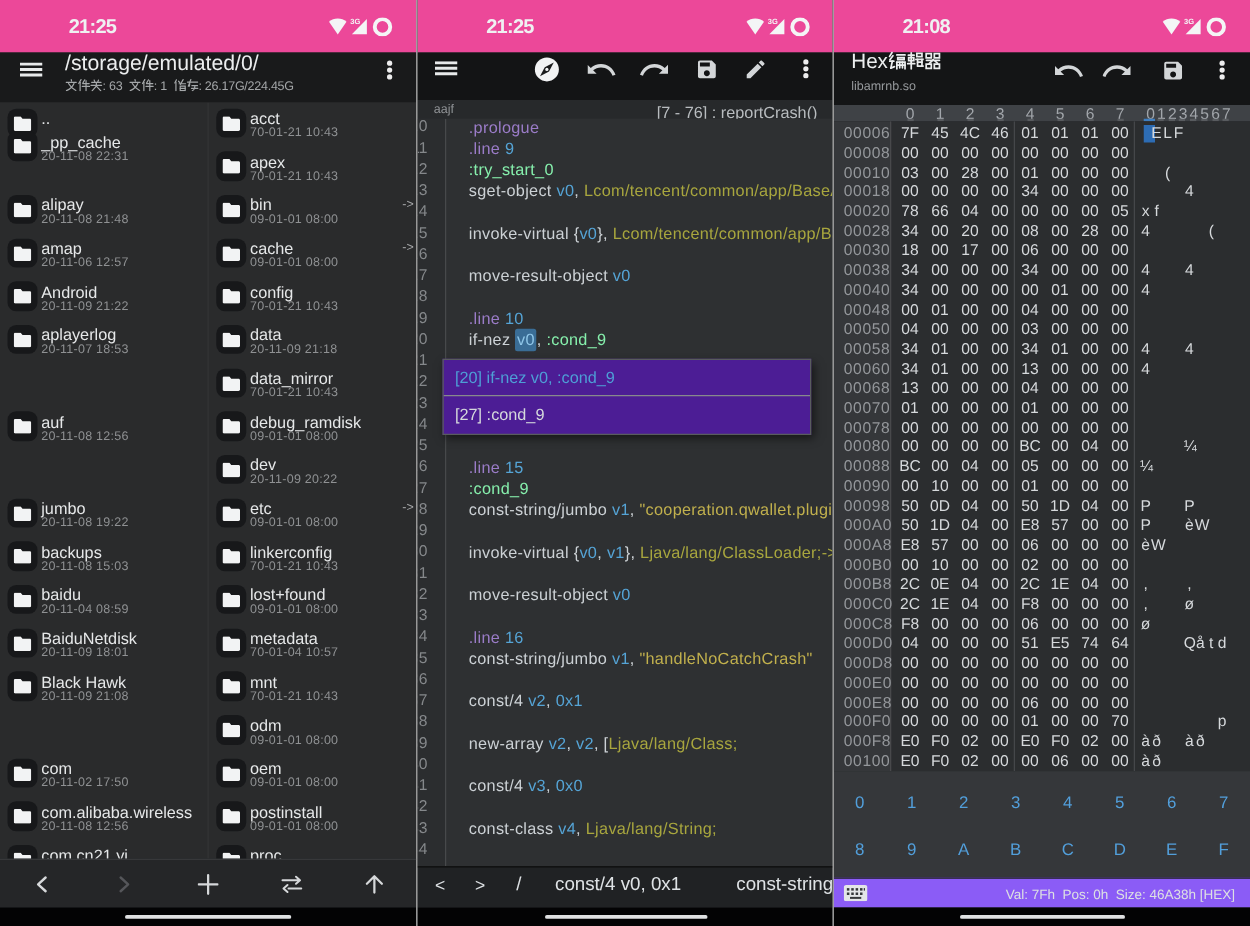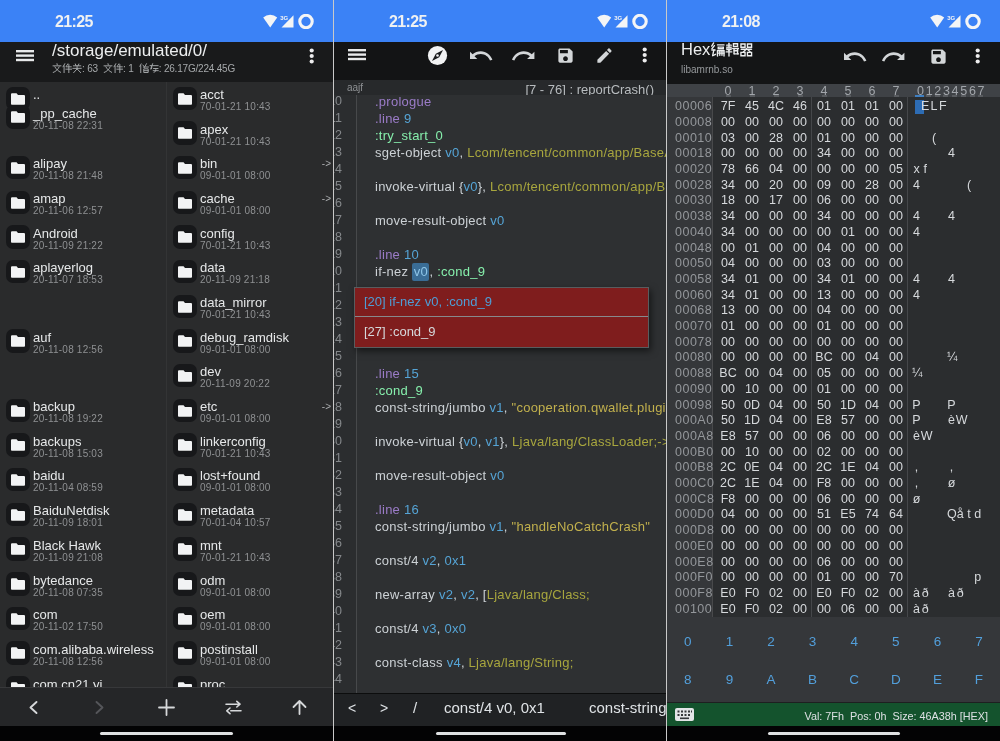--- a/index.html
+++ b/index.html
@@ -3,21 +3,21 @@
 <style>
 html,body{margin:0;padding:0;}
 body{width:1000px;height:741px;background:#c9c9c9;position:relative;overflow:hidden;
   font-family:"Liberation Sans", sans-serif;}
 .p{position:absolute;top:0;height:741px;overflow:hidden;}
 .abs{position:absolute;}
 
 #p1{left:0;width:333px;background:#2a2b2c;}
 #p2{left:334px;width:332px;background:#2e3032;}
 #p3{left:667px;width:333px;background:#2b2d2f;}
-.sbar{position:absolute;left:0;top:0;width:100%;height:42px;background:#3b82f6;}
+.sbar{position:absolute;left:0;top:0;width:100%;height:42px;background:#ec4899;}
 .time{position:absolute;top:12.5px;font-size:16px;font-weight:bold;color:#eff1f2;letter-spacing:-.6px;}
 .abar{position:absolute;left:0;top:42px;width:100%;background:#191a1b;}
 .item .nm{position:absolute;left:33px;top:1.5px;font-size:13px;color:#e6e8e9;white-space:pre;}
 .item .dt{position:absolute;left:33px;top:15.5px;font-size:10px;color:#8f9193;letter-spacing:.2px;white-space:pre;}
 .item .ic{position:absolute;left:6px;top:1px;width:23.5px;height:23.5px;border-radius:7px;background:#17181a;}
 .item .ln{position:absolute;right:2px;top:3px;font-size:10px;color:#a9abad;}
 .cl{position:absolute;font-size:13px;white-space:pre;line-height:17px;height:17px;letter-spacing:.25px;}
 .sy{position:absolute;white-space:pre;font-size:15px;color:#dfe3e6;top:5px;}
 .w{color:#ccd1d5;}.pu{color:#9b7cc8;}.nb{color:#55a4d6;}.lb{color:#86efac;}
 .cc{color:#a8a63e;}.st{color:#c1b04d;}
@@ -162,21 +162,21 @@
         </div>
         <div class="nm">auf</div>
         <div class="dt">20-11-08 12:56</div>
       </div>
       <div class="item abs" style="left:0px;top:315.62px;width:166px;height:34px">
         <div class="ic">
           <svg class="abs" style="left:4.5px;top:6px" width="14" height="12" viewBox="0 0 24 20">
             <path fill="#f2f3f4" d="M9.5 0H2C.9 0 0 .9 0 2v16c0 1.1.9 2 2 2h20c1.1 0 2-.9 2-2V5c0-1.1-.9-2-2-2H12L9.5 0z"></path>
           </svg>
         </div>
-        <div class="nm">backup</div>
+        <div class="nm">jumbo</div>
         <div class="dt">20-11-08 19:22</div>
       </div>
       <div class="item abs" style="left:0px;top:350.3px;width:166px;height:34px">
         <div class="ic">
           <svg class="abs" style="left:4.5px;top:6px" width="14" height="12" viewBox="0 0 24 20">
             <path fill="#f2f3f4" d="M9.5 0H2C.9 0 0 .9 0 2v16c0 1.1.9 2 2 2h20c1.1 0 2-.9 2-2V5c0-1.1-.9-2-2-2H12L9.5 0z"></path>
           </svg>
         </div>
         <div class="nm">backups</div>
         <div class="dt">20-11-08 15:03</div>
@@ -200,29 +200,20 @@
         <div class="dt">20-11-09 18:01</div>
       </div>
       <div class="item abs" style="left:0px;top:454.34px;width:166px;height:34px">
         <div class="ic">
           <svg class="abs" style="left:4.5px;top:6px" width="14" height="12" viewBox="0 0 24 20">
             <path fill="#f2f3f4" d="M9.5 0H2C.9 0 0 .9 0 2v16c0 1.1.9 2 2 2h20c1.1 0 2-.9 2-2V5c0-1.1-.9-2-2-2H12L9.5 0z"></path>
           </svg>
         </div>
         <div class="nm">Black Hawk</div>
         <div class="dt">20-11-09 21:08</div>
-      </div>
-      <div class="item abs" style="left:0px;top:489.02px;width:166px;height:34px">
-        <div class="ic">
-          <svg class="abs" style="left:4.5px;top:6px" width="14" height="12" viewBox="0 0 24 20">
-            <path fill="#f2f3f4" d="M9.5 0H2C.9 0 0 .9 0 2v16c0 1.1.9 2 2 2h20c1.1 0 2-.9 2-2V5c0-1.1-.9-2-2-2H12L9.5 0z"></path>
-          </svg>
-        </div>
-        <div class="nm">bytedance</div>
-        <div class="dt">20-11-08 07:35</div>
       </div>
       <div class="item abs" style="left:0px;top:523.7px;width:166px;height:34px">
         <div class="ic">
           <svg class="abs" style="left:4.5px;top:6px" width="14" height="12" viewBox="0 0 24 20">
             <path fill="#f2f3f4" d="M9.5 0H2C.9 0 0 .9 0 2v16c0 1.1.9 2 2 2h20c1.1 0 2-.9 2-2V5c0-1.1-.9-2-2-2H12L9.5 0z"></path>
           </svg>
         </div>
         <div class="nm">com</div>
         <div class="dt">20-11-02 17:50</div>
       </div>
@@ -520,21 +511,21 @@
       <div class="cl" style="left:41px;top:287px"><span class="lb">:cond_9</span></div>
       <div class="cl" style="left:41px;top:304px"><span class="w">const-string/jumbo </span><span class="nb">v1</span><span class="w">, </span><span class="st">"cooperation.qwallet.plugin.QWalletPluginProxyActivity"</span></div>
       <div class="cl" style="left:41px;top:338px"><span class="w">invoke-virtual {</span><span class="nb">v0</span><span class="w">, </span><span class="nb">v1</span><span class="w">}, </span><span class="cc">Ljava/lang/ClassLoader;-&gt;loadClass</span></div>
       <div class="cl" style="left:41px;top:372px"><span class="w">move-result-object </span><span class="nb">v0</span></div>
       <div class="cl" style="left:41px;top:406px"><span class="pu">.line</span> <span class="nb">16</span></div>
       <div class="cl" style="left:41px;top:423px"><span class="w">const-string/jumbo </span><span class="nb">v1</span><span class="w">, </span><span class="st">"handleNoCatchCrash"</span></div>
       <div class="cl" style="left:41px;top:457px"><span class="w">const/4 </span><span class="nb">v2</span><span class="w">, </span><span class="nb">0x1</span></div>
       <div class="cl" style="left:41px;top:491px"><span class="w">new-array </span><span class="nb">v2</span><span class="w">, </span><span class="nb">v2</span><span class="w">, [</span><span class="cc">Ljava/lang/Class;</span></div>
       <div class="cl" style="left:41px;top:525px"><span class="w">const/4 </span><span class="nb">v3</span><span class="w">, </span><span class="nb">0x0</span></div>
       <div class="cl" style="left:41px;top:559px"><span class="w">const-class </span><span class="nb">v4</span><span class="w">, </span><span class="cc">Ljava/lang/String;</span></div>
-      <div class="abs" style="left:20px;top:192px;width:295px;height:61px;background:#7f1d1d;border:1px solid #595c5e;box-shadow:2px 3px 7px rgba(0,0,0,.55);box-sizing:border-box">
+      <div class="abs" style="left:20px;top:192px;width:295px;height:61px;background:#4c1d95;border:1px solid #595c5e;box-shadow:2px 3px 7px rgba(0,0,0,.55);box-sizing:border-box">
         <div class="abs" style="left:9px;top:6px;font-size:13px;color:#4e9ed6">[20] if-nez v0, :cond_9</div>
         <div class="abs" style="left:0;top:28px;width:100%;height:1px;background:#87898c"></div>
         <div class="abs" style="left:9px;top:36px;font-size:13px;color:#d5d9dc">[27] :cond_9</div>
       </div>
     </div>
     <div class="abs" style="left:0;top:693px;width:332px;height:33px;background:#202224;border-top:1px solid #0c0d0d;box-sizing:border-box">
       <div class="sy" style="left:14px;font-size:14px;top:6px">&lt;</div>
       <div class="sy" style="left:46px;font-size:14px;top:6px">&gt;</div>
       <div class="sy" style="left:79px">/</div>
       <div class="sy" style="left:110px">const/4 v0, 0x1</div>
@@ -687,21 +678,21 @@
       <div class="hxb" style="left:169px;top:65px">00</div>
       <div class="hxb" style="left:193px;top:65px">00</div>
       <div class="hxb" style="left:217px;top:65px">05</div>
       <div class="asc" style="left:245px;top:65px">x</div>
       <div class="asc" style="left:253.75px;top:65px">f</div>
       <div class="hxa" style="left:8px;top:80.7px">00028</div>
       <div class="hxb" style="left:49px;top:80.7px">34</div>
       <div class="hxb" style="left:73px;top:80.7px">00</div>
       <div class="hxb" style="left:97px;top:80.7px">20</div>
       <div class="hxb" style="left:121px;top:80.7px">00</div>
-      <div class="hxb" style="left:145px;top:80.7px">09</div>
+      <div class="hxb" style="left:145px;top:80.7px">08</div>
       <div class="hxb" style="left:169px;top:80.7px">00</div>
       <div class="hxb" style="left:193px;top:80.7px">28</div>
       <div class="hxb" style="left:217px;top:80.7px">00</div>
       <div class="asc" style="left:245px;top:80.7px">4</div>
       <div class="asc" style="left:297.5px;top:80.7px">(</div>
       <div class="hxa" style="left:8px;top:96.4px">00030</div>
       <div class="hxb" style="left:49px;top:96.4px">18</div>
       <div class="hxb" style="left:73px;top:96.4px">00</div>
       <div class="hxb" style="left:97px;top:96.4px">17</div>
       <div class="hxb" style="left:121px;top:96.4px">00</div>
@@ -986,21 +977,21 @@
       <div class="key" style="left:291.2px;top:17px">7</div>
       <div class="key" style="left:0px;top:55px">8</div>
       <div class="key" style="left:41.6px;top:55px">9</div>
       <div class="key" style="left:83.2px;top:55px">A</div>
       <div class="key" style="left:124.8px;top:55px">B</div>
       <div class="key" style="left:166.4px;top:55px">C</div>
       <div class="key" style="left:208px;top:55px">D</div>
       <div class="key" style="left:249.6px;top:55px">E</div>
       <div class="key" style="left:291.2px;top:55px">F</div>
     </div>
-    <div class="abs" style="left:0;top:702px;width:333px;height:24px;background:#14532d;border-top:1px solid #1e1f20;box-sizing:border-box">
+    <div class="abs" style="left:0;top:702px;width:333px;height:24px;background:#8b5cf6;border-top:1px solid #1e1f20;box-sizing:border-box">
       <svg class="abs" style="left:8px;top:5px" width="19" height="13" viewBox="0 0 19 13">
         <rect x="0" y="0" width="19" height="13" rx="2" fill="#e3e5e7"></rect>
         <g fill="#35373a">
           <rect x="2.5" y="2.5" width="2" height="2"></rect>
           <rect x="6" y="2.5" width="2" height="2"></rect>
           <rect x="9.5" y="2.5" width="2" height="2"></rect>
           <rect x="13" y="2.5" width="2" height="2"></rect>
           <rect x="16" y="2.5" width="1" height="2"></rect>
           <rect x="2.5" y="6" width="2" height="2"></rect>
           <rect x="6" y="6" width="2" height="2"></rect>

